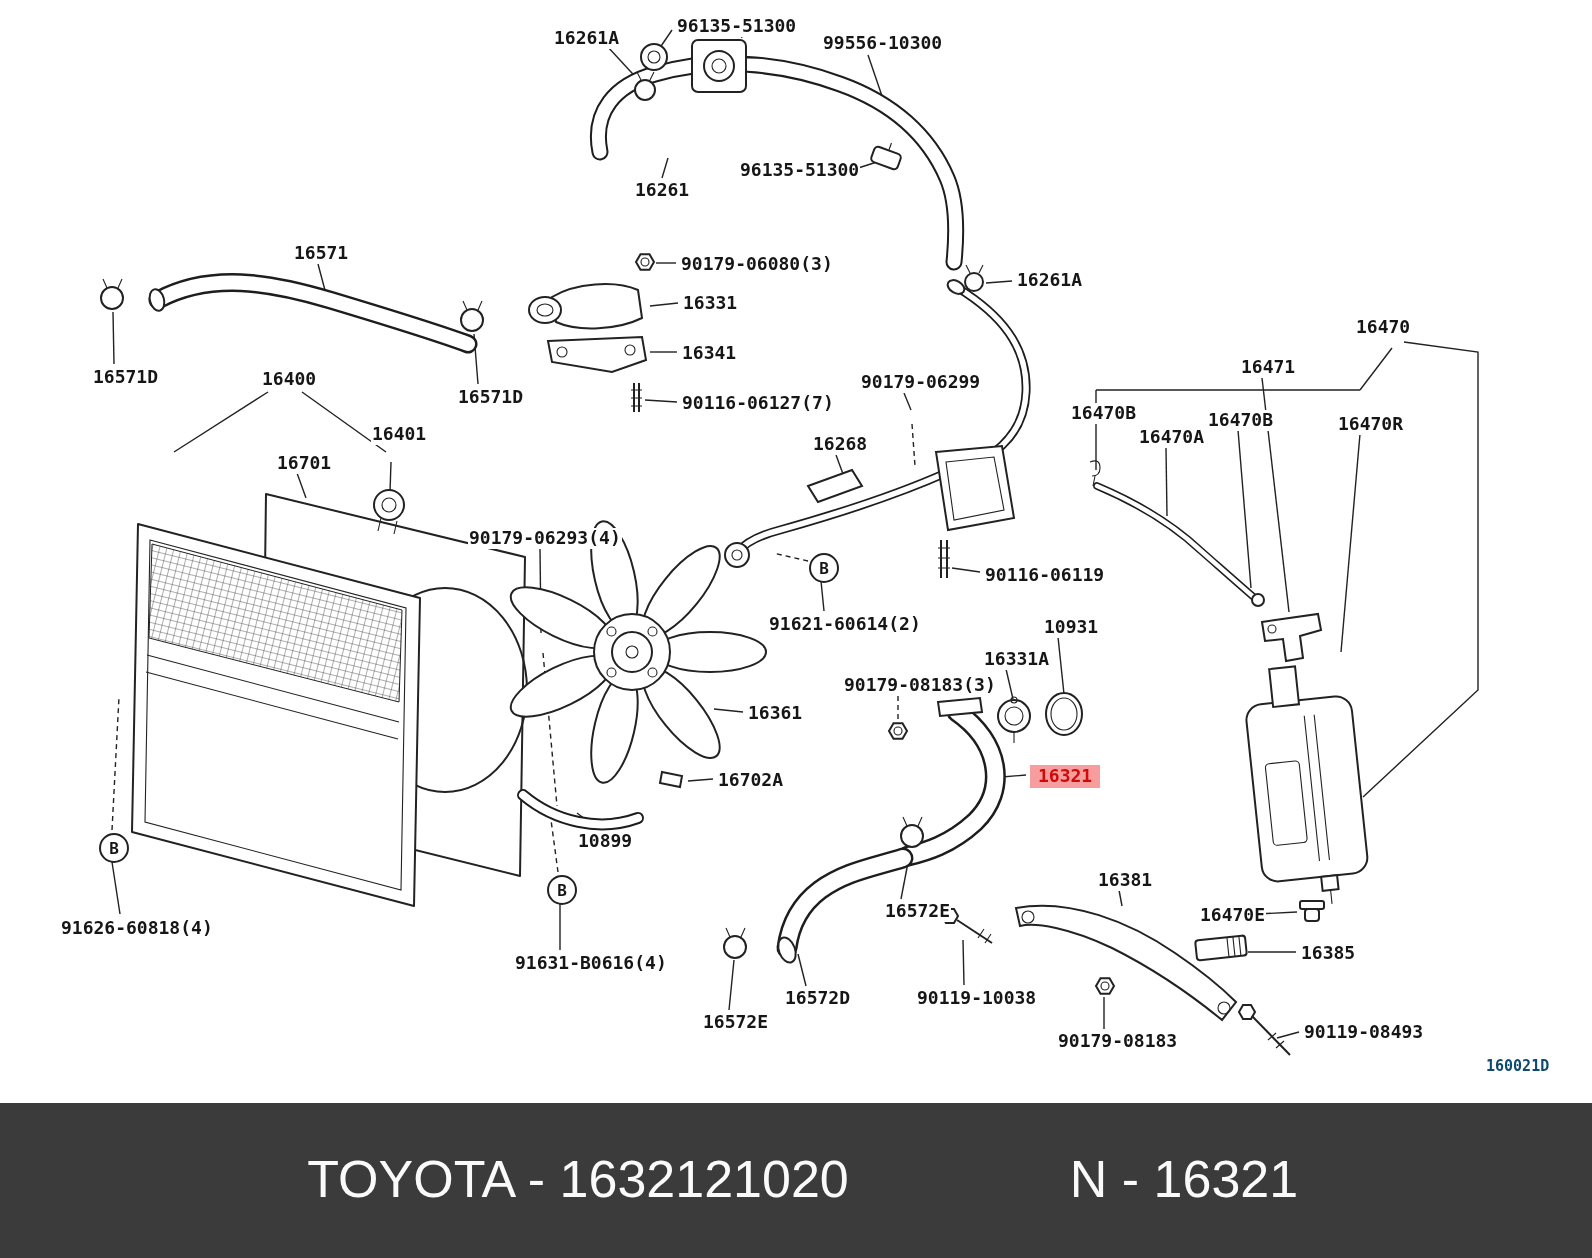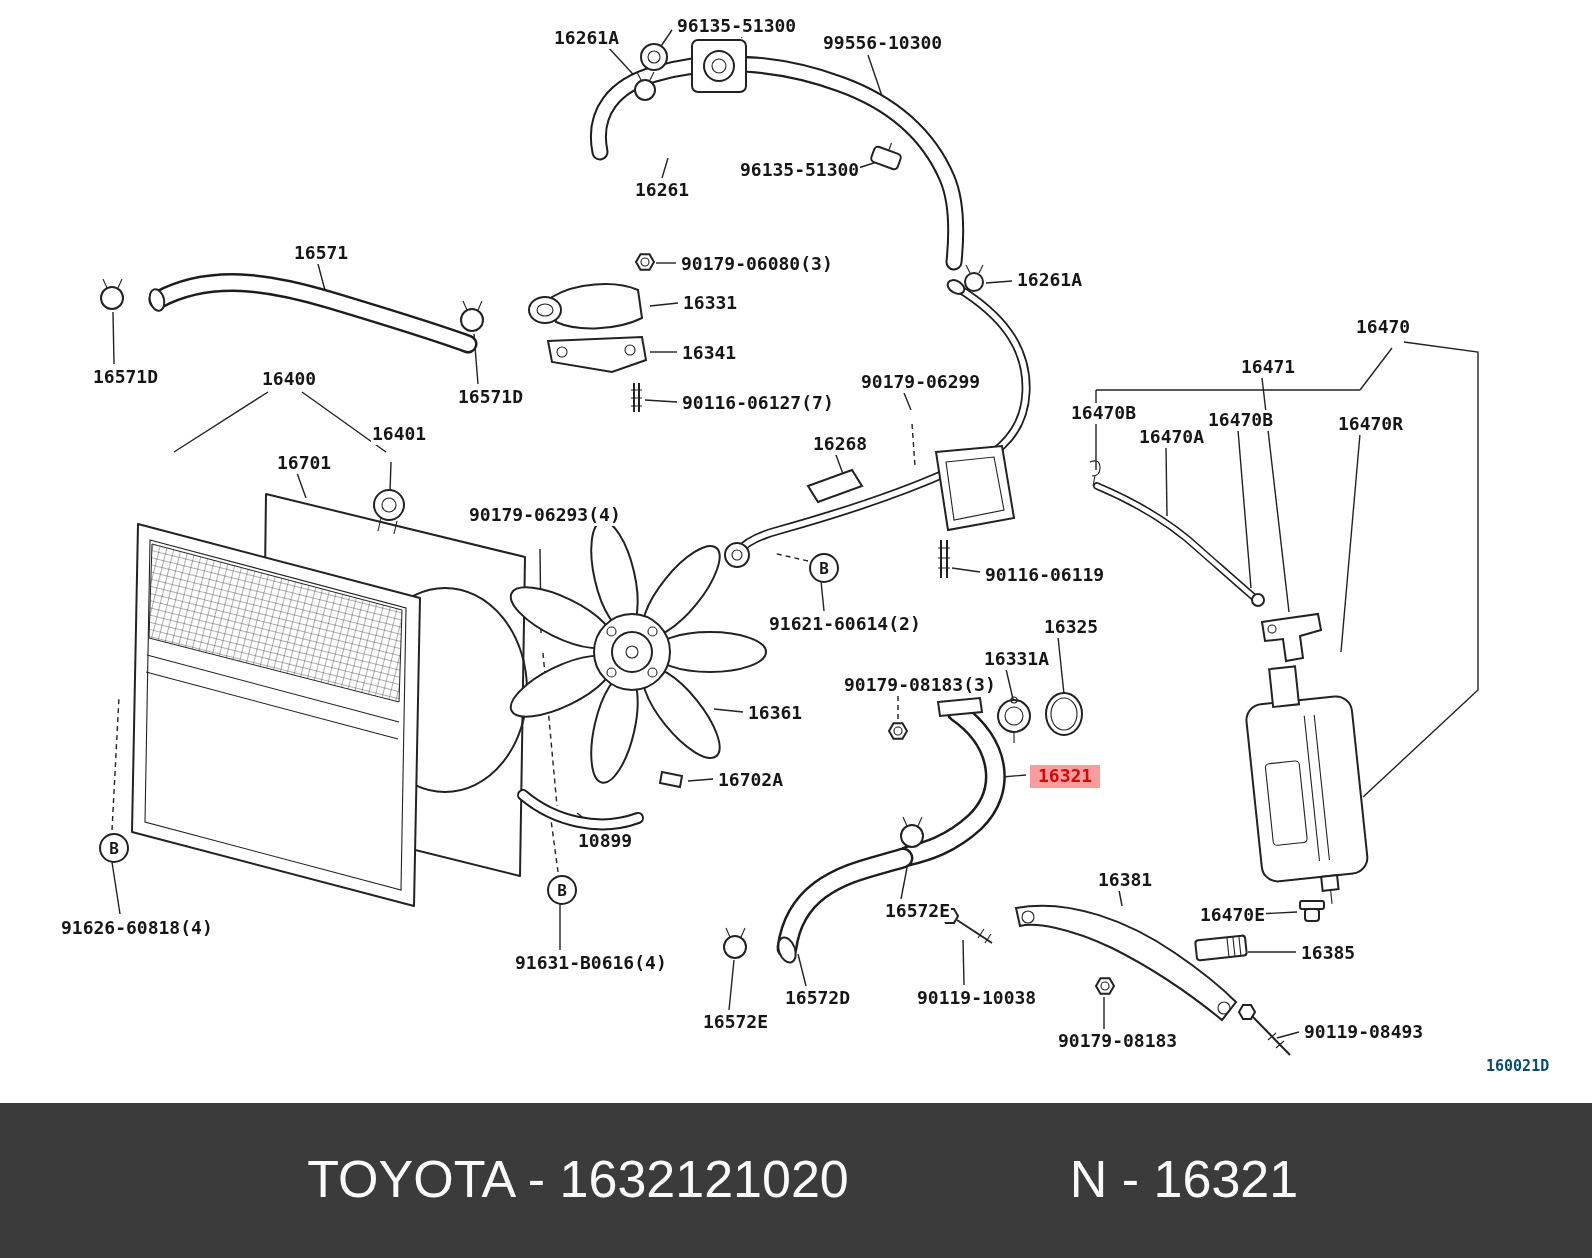--- a/index.html
+++ b/index.html
@@ -276,24 +276,24 @@
       <div class="part-label" style="left: 860px; top: 372px;">90179-06299</div>
       <div class="part-label" style="left: 457px; top: 387px;">16571D</div>
       <div class="part-label" style="left: 681px; top: 393px;">90116-06127(7)</div>
       <div class="part-label" style="left: 1070px; top: 403px;">16470B</div>
       <div class="part-label" style="left: 1207px; top: 410px;">16470B</div>
       <div class="part-label" style="left: 1337px; top: 414px;">16470R</div>
       <div class="part-label" style="left: 1138px; top: 427px;">16470A</div>
       <div class="part-label" style="left: 812px; top: 434px;">16268</div>
       <div class="part-label" style="left: 371px; top: 424px;">16401</div>
       <div class="part-label" style="left: 276px; top: 453px;">16701</div>
-      <div class="part-label" style="left: 468px; top: 505px;">90179-06293(4)</div>
+      <div class="part-label" style="left: 468px; top: 528px;">90179-06293(4)</div>
       <div class="part-label" style="left: 984px; top: 565px; text-align: center;">90116-06119</div>
       <div class="part-label" style="left: 768px; top: 614px;">91621-60614(2)</div>
-      <div class="part-label" style="left: 1043px; top: 617px;">16325</div>
+      <div class="part-label" style="left: 1043px; top: 617px;">10931</div>
       <div class="part-label" style="left: 983px; top: 649px;">16331A</div>
       <div class="part-label" style="left: 843px; top: 675px;">90179-08183(3)</div>
       <div class="part-label" style="left: 747px; top: 703px;">16361</div>
       <div class="part-label" style="left: 717px; top: 770px;">16702A</div>
       <div class="part-label highlight" style="left: 1030px; top: 765px; background: rgb(247, 157, 157); color: rgb(207, 10, 10);">16321</div>
       <div class="part-label" style="left: 577px; top: 831px;">10899</div>
       <div class="part-label" style="left: 1097px; top: 870px;">16381</div>
       <div class="part-label" style="left: 884px; top: 901px;">16572E</div>
       <div class="part-label" style="left: 1199px; top: 905px;">16470E</div>
       <div class="part-label" style="left: 60px; top: 918px;">91626-60818(4)</div>

